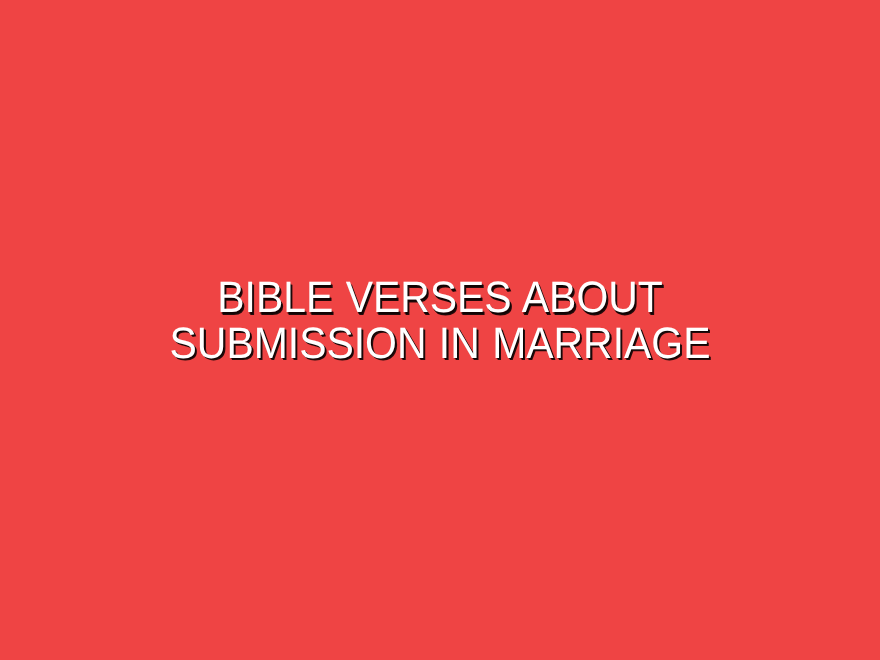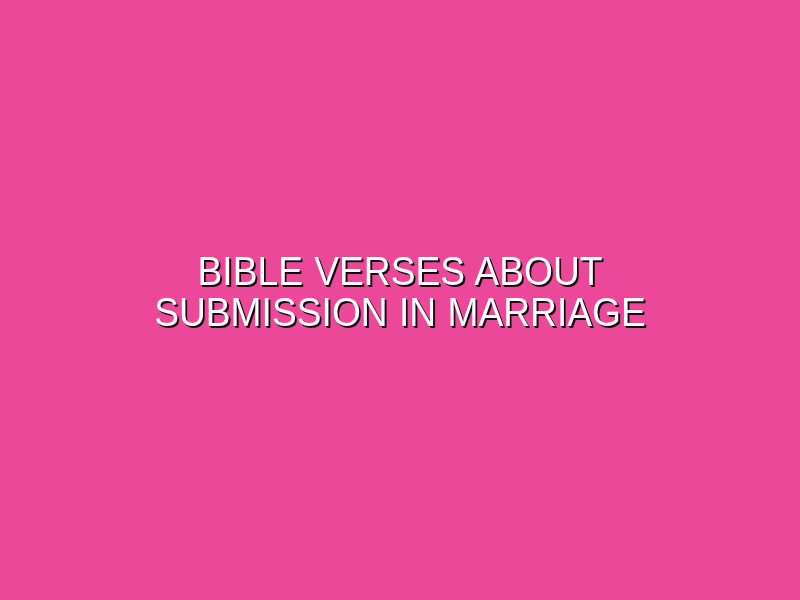--- a/index.html
+++ b/index.html
@@ -51,19 +51,19 @@
     transform: scaleX(0.93);
     transform-origin: center center;
     text-shadow:
       2px 2px 0 rgba(0, 0, 0, 0.85),
       1px 1px 0 rgba(0, 0, 0, 0.55);
   }
 </style>
 </head>
 <body>
 
-<div class="slide" style="background-color: #ec4899;">
+<div class="slide" style="background-color: #ef4444;">
 
   <div class="title-block">
     <h1 class="title-text" style="color: rgb(255, 255, 255);">BIBLE VERSES ABOUT SUBMISSION IN MARRIAGE</h1>
   </div>
 
 </div>
 
 </body></html>

